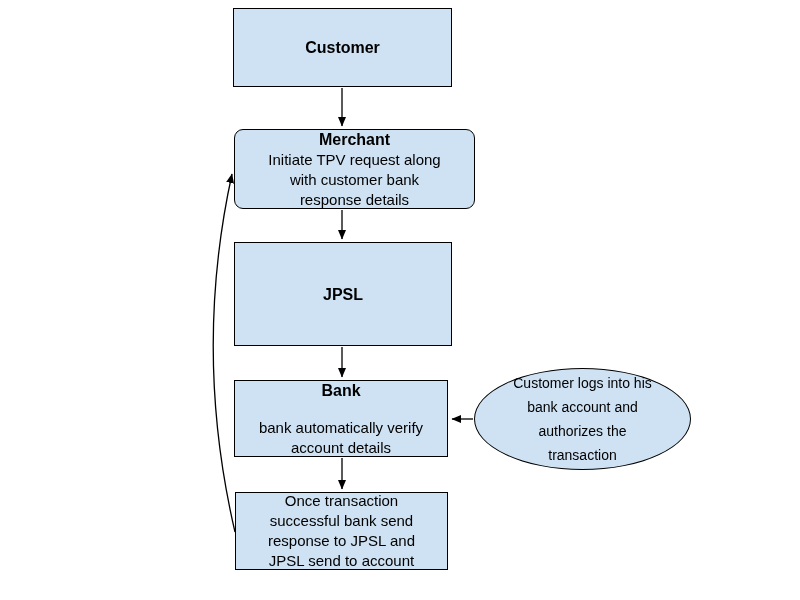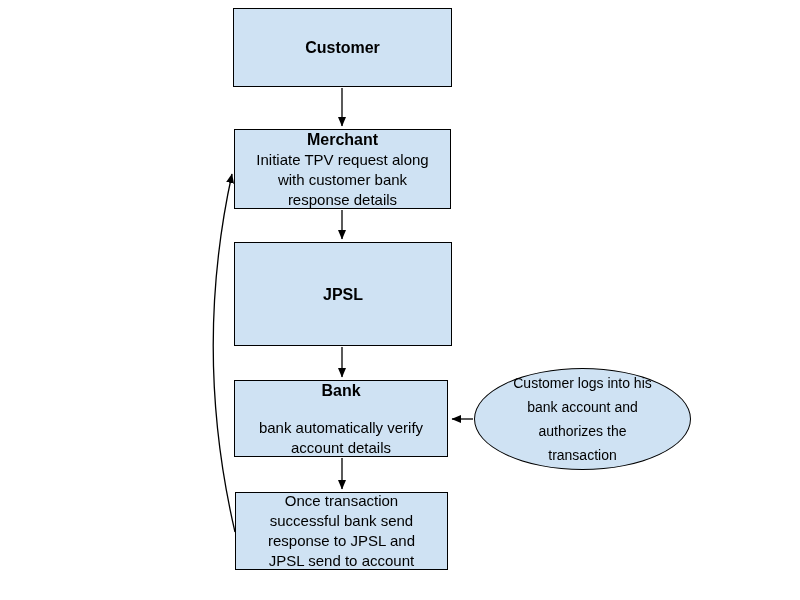--- a/index.html
+++ b/index.html
@@ -18,21 +18,21 @@
     background: var(--node-fill, #cfe2f3);
     border: 1px solid var(--node-border, #000000);
     display: flex; flex-direction: column;
     align-items: center; justify-content: center;
     text-align: center; color: var(--text, #000000);
   }
   .node-title { font-size: 16px; font-weight: bold; line-height: 21px; }
   .node-body  { font-size: 15px; line-height: 20px; white-space: pre-line; }
 
   #node-customer   { left: 233px; top:   8px; width: 219px; height:  79px; }
-  #node-merchant   { left: 234px; top: 129px; width: 217px; height:  80px; }
+  #node-merchant   { left: 234px; top: 129px; width: 241px; height:  80px; border-radius: 9px; }
   #node-jpsl       { left: 234px; top: 242px; width: 218px; height: 104px; align-items: center; }
   #node-bank       { left: 234px; top: 380px; width: 214px; height:  77px; gap: 17px; }
   #node-result     { left: 235px; top: 492px; width: 213px; height:  78px; }
   #node-annotation { left: 474px; top: 368px; width: 217px; height: 102px; border-radius: 50%; }
   #node-annotation .node-body { font-size: 14px; line-height: 24px; padding: 0 20px; }
 </style>
 </head>
 <body>
 
 <div class="canvas">

